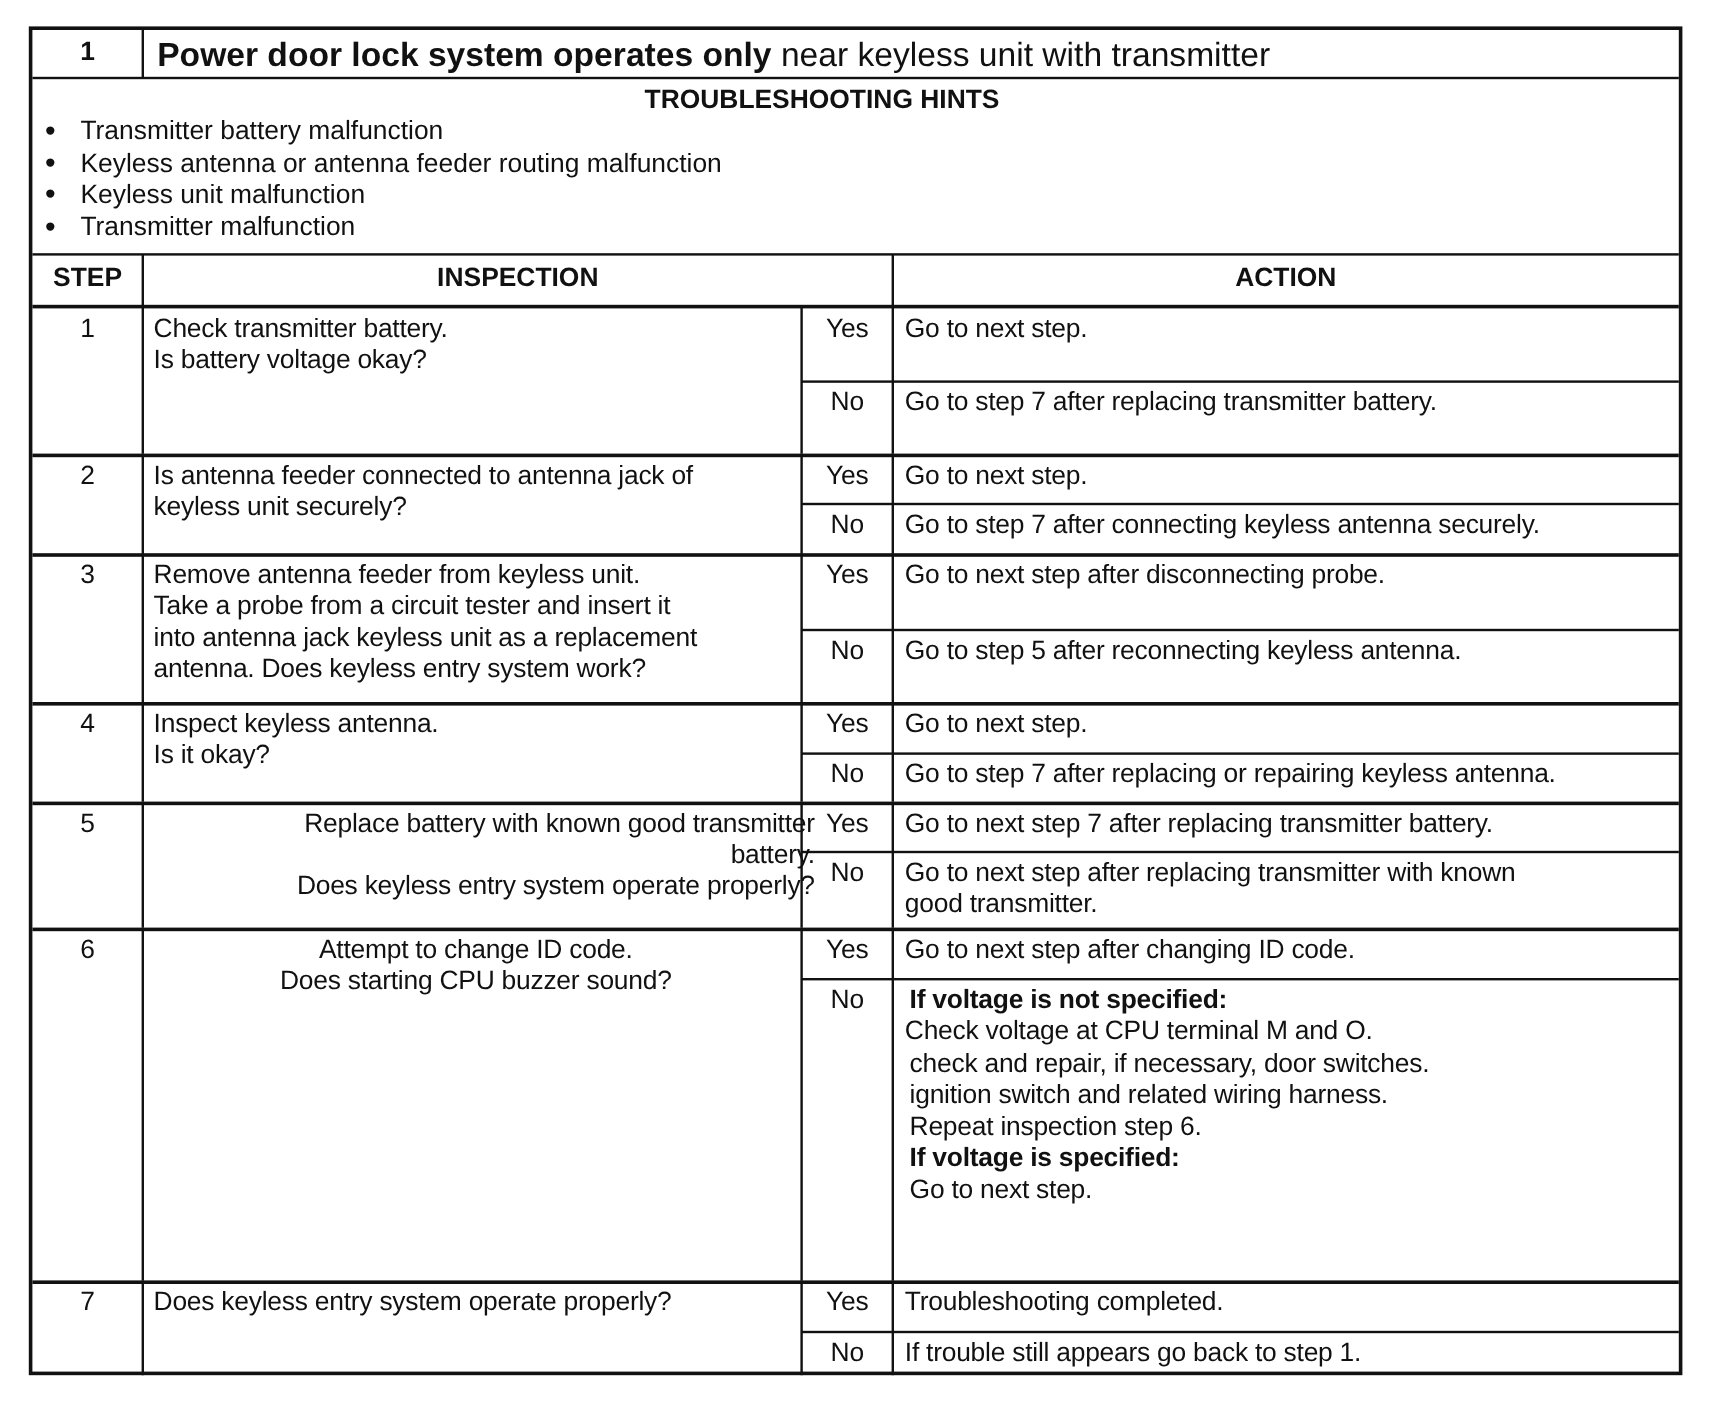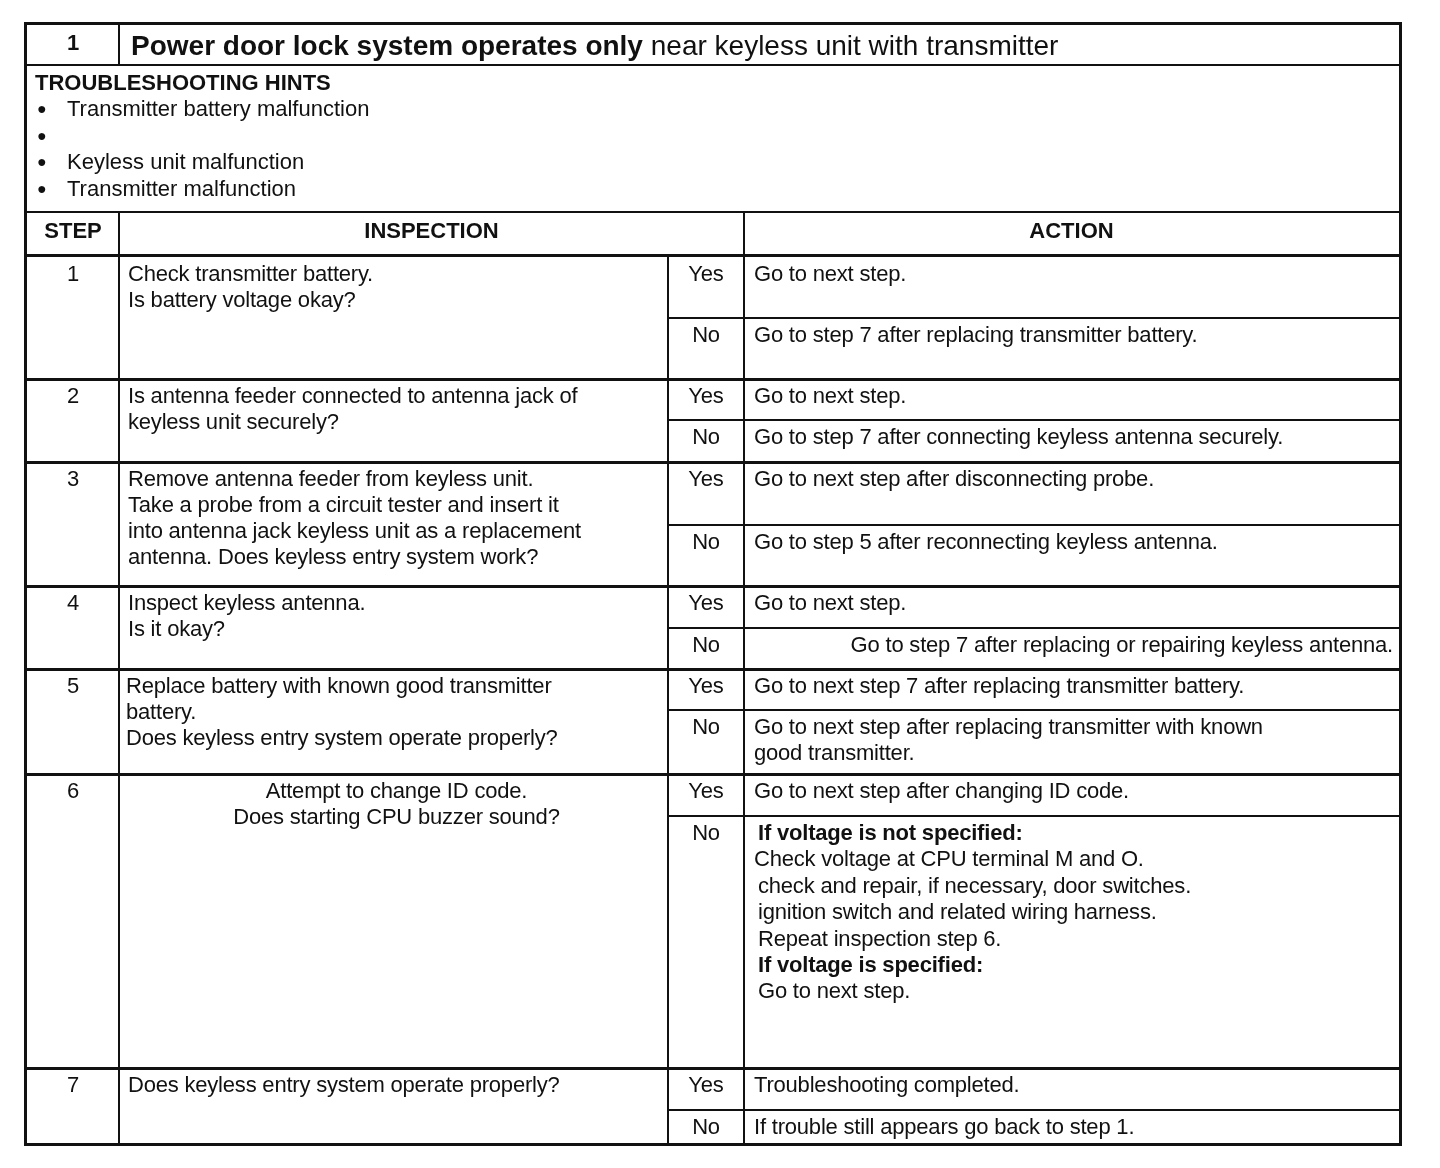--- a/index.html
+++ b/index.html
@@ -9,21 +9,21 @@
          border: 3px solid #111; box-sizing: border-box; }
   .abs { position: absolute; box-sizing: border-box; }
   .hl { position: absolute; height: 0; border-top: 2px solid #111; }
   .hl.thick { border-top-width: 3px; }
   .vl { position: absolute; width: 0; border-left: 2px solid #111; }
   .txt { font-size: 22px; line-height: 26px; white-space: pre-line; letter-spacing: -0.2px; }
   .center { text-align: center; }
   .title-num { font-size: 22px; font-weight: bold; }
   .title { font-size: 28px; font-weight: bold; }
   .title .light { font-weight: normal; }
-  .hints-head { font-size: 22px; font-weight: bold; line-height: 27px; }
+  .hints-head { font-size: 22px; font-weight: bold; line-height: 27px; text-align: center; }
   .hint { font-size: 22px; line-height: 26.5px; display: flex; }
   .bullet { width: 30px; display: inline-block; font-size: 16px; padding-left: 2px; }
   .hdr { font-size: 22px; font-weight: bold; text-align: center; }
   .act-line { font-size: 22px; line-height: 26.4px; display: block; }
   .act-line.b { font-weight: bold; }
 </style>
 </head>
 <body>
 
 <div class="tbl">
@@ -37,20 +37,21 @@
 
   <div class="abs" style="left:8px; top:44px; width:1300px;">
     <div class="hints-head">TROUBLESHOOTING HINTS</div>
     <div id="hints-list">
         <div class="hint">
           <span class="bullet">●</span>
           <span>Transmitter battery malfunction</span>
         </div>
         <div class="hint">
           <span class="bullet">●</span>
+          <span>Keyless antenna or antenna feeder routing malfunction</span>
         </div>
         <div class="hint">
           <span class="bullet">●</span>
           <span>Keyless unit malfunction</span>
         </div>
         <div class="hint">
           <span class="bullet">●</span>
           <span>Transmitter malfunction</span>
         </div>
       </div>
@@ -109,30 +110,30 @@
         <div class="hl" style="left:641px; top:499px; width:731px;"></div>
         <div class="hl thick" style="left:0; top:560px; width:1372px;"></div>
       </div>
       <div class="abs" style="left:0; top:0; width:0; height:0;">
         <div class="abs txt center" style="left:0px; top:565px; width:92px;">4</div>
         <div class="abs txt" style="left:101px; top:565px; width:537px;">Inspect keyless antenna.
 Is it okay?</div>
         <div class="abs txt center" style="left:641px; top:565px; width:76px;">Yes</div>
         <div class="abs txt" style="left:727px; top:565px; width:639px;">Go to next step.</div>
         <div class="abs txt center" style="left:641px; top:607px; width:76px;">No</div>
-        <div class="abs txt" style="left:727px; top:607px; width:639px;text-align:right;">Go to step 7 after replacing or repairing keyless antenna.</div>
+        <div class="abs txt" style="left:727px; top:607px; width:639px;">Go to step 7 after replacing or repairing keyless antenna.</div>
         <div class="vl" style="left:91px; top:560px; height:83px;"></div>
         <div class="vl" style="left:640px; top:560px; height:83px;"></div>
         <div class="vl" style="left:716px; top:560px; height:83px;"></div>
         <div class="hl" style="left:641px; top:602px; width:731px;"></div>
         <div class="hl thick" style="left:0; top:643px; width:1372px;"></div>
       </div>
       <div class="abs" style="left:0; top:0; width:0; height:0;">
         <div class="abs txt center" style="left:0px; top:648px; width:92px;">5</div>
-        <div class="abs txt" style="left:99px; top:648px; width:537px;">Replace battery with known good transmitter
+        <div class="abs txt" style="left:115px; top:648px; width:537px;text-align:right;">Replace battery with known good transmitter
 battery.
 Does keyless entry system operate properly?</div>
         <div class="abs txt center" style="left:641px; top:648px; width:76px;">Yes</div>
         <div class="abs txt" style="left:727px; top:648px; width:639px;">Go to next step 7 after replacing transmitter battery.</div>
         <div class="abs txt center" style="left:641px; top:689px; width:76px;">No</div>
         <div class="abs txt" style="left:727px; top:689px; width:639px;">Go to next step after replacing transmitter with known
 good transmitter.</div>
         <div class="vl" style="left:91px; top:643px; height:105px;"></div>
         <div class="vl" style="left:640px; top:643px; height:105px;"></div>
         <div class="vl" style="left:716px; top:643px; height:105px;"></div>

